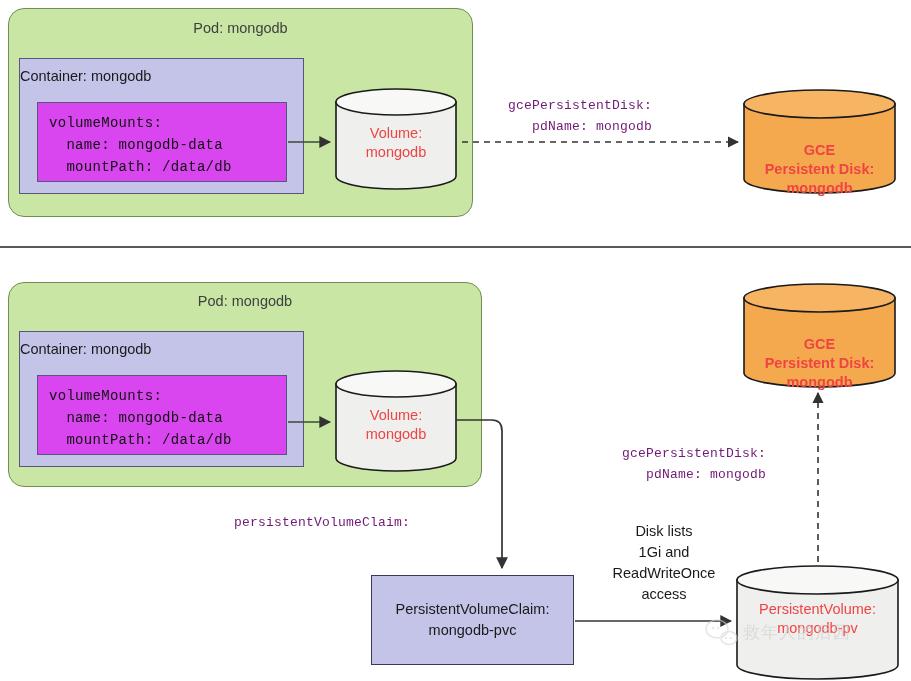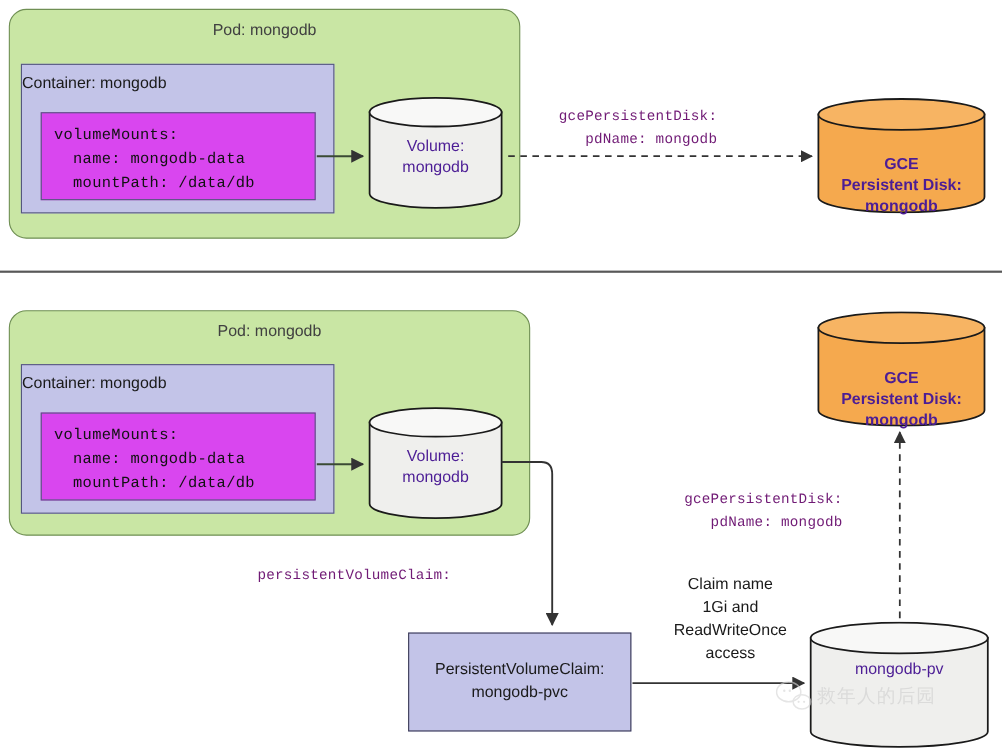--- a/index.html
+++ b/index.html
@@ -69,21 +69,21 @@
 
   
   .cyl { box-sizing: border-box; }
   .cyl svg { display: block; }
   .cyl-label {
     position: absolute;
     left: 0; right: 0;
     text-align: center;
     font-size: 14.5px;
     line-height: 19px;
-    color: #4c1d95;
+    color: #ef4444;
     pointer-events: none;
   }
   .cyl-label.bold { font-weight: bold; margin-top: 21px; }
 
   
   .pvc-box {
     background: #c3c4e8;
     border: 1.4px solid #3a3a55;
     box-sizing: border-box;
     display: flex;
@@ -221,28 +221,29 @@
 
   <div class="annot-mono" style="left:234px; top:512px;"><span>persistentVolumeClaim:</span><br></div>
 
   <div class="abs pvc-box" style="left:371px; top:575px; width:203px; height:90px;">
     <div class="pvc-label">
       <div>PersistentVolumeClaim:</div>
       <div>mongodb-pvc</div>
     </div>
   </div>
 
-  <div class="annot-sans" style="left:594px; top:521px; width:140px;"><span>Claim name</span><br><span>1Gi and</span><br><span>ReadWriteOnce</span><br><span>access</span></div>
+  <div class="annot-sans" style="left:594px; top:521px; width:140px;"><span>Disk lists</span><br><span>1Gi and</span><br><span>ReadWriteOnce</span><br><span>access</span></div>
 
   <div class="abs cyl" style="left:735px; top:565px; width:165px; height:116px;">
     <svg width="165" height="116" viewBox="0 0 165 116">
       <path d="M2,15 L2,100 A80.5,14 0 0 0 163,100 L163,15 Z" fill="#efefed" stroke="#1a1a1a" stroke-width="1.6"></path>
       <ellipse cx="82.5" cy="15" rx="80.5" ry="14" fill="#f8f8f7" stroke="#1a1a1a" stroke-width="1.6"></ellipse>
     </svg>
     <div class="cyl-label" style="top:35px;">
+      <div>PersistentVolume:</div>
       <div>mongodb-pv</div>
     </div>
   </div>
 
   <div class="annot-mono" style="left:622px; top:443px;"><span>gcePersistentDisk:</span><br><span>   pdName: mongodb</span></div>
 
   <div class="abs cyl" style="left:742px; top:283px; width:155px; height:105px;">
     <svg width="155" height="105" viewBox="0 0 155 105">
       <path d="M2,15 L2,90 A75.5,14 0 0 0 153,90 L153,15 Z" fill="#f5a94e" stroke="#1a1a1a" stroke-width="1.6"></path>
       <ellipse cx="77.5" cy="15" rx="75.5" ry="14" fill="#f7b463" stroke="#1a1a1a" stroke-width="1.6"></ellipse>

